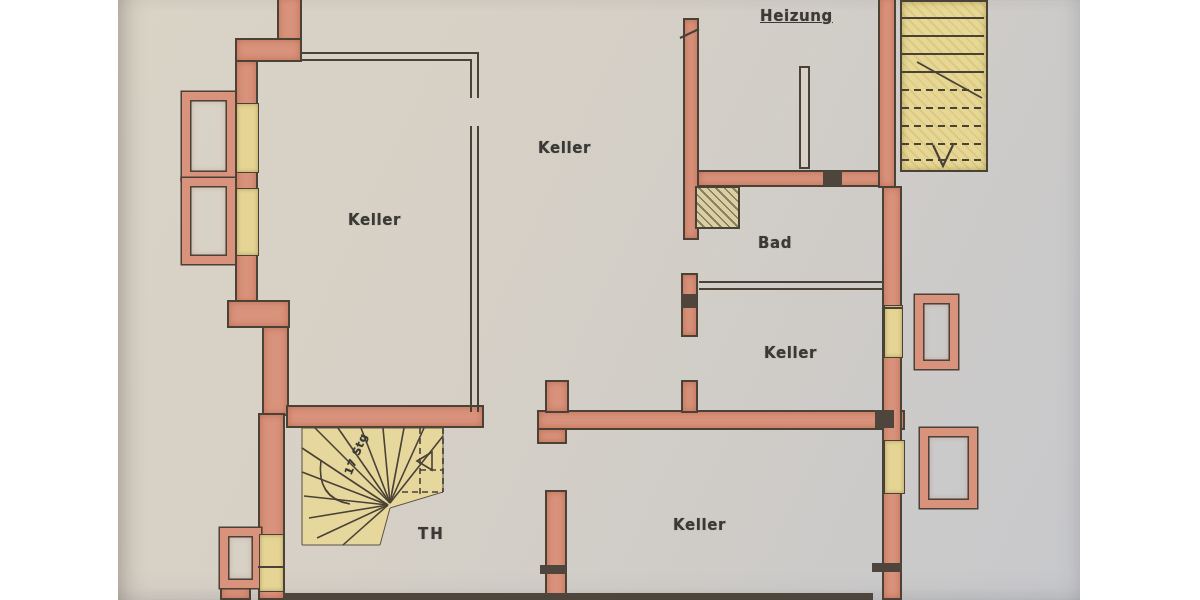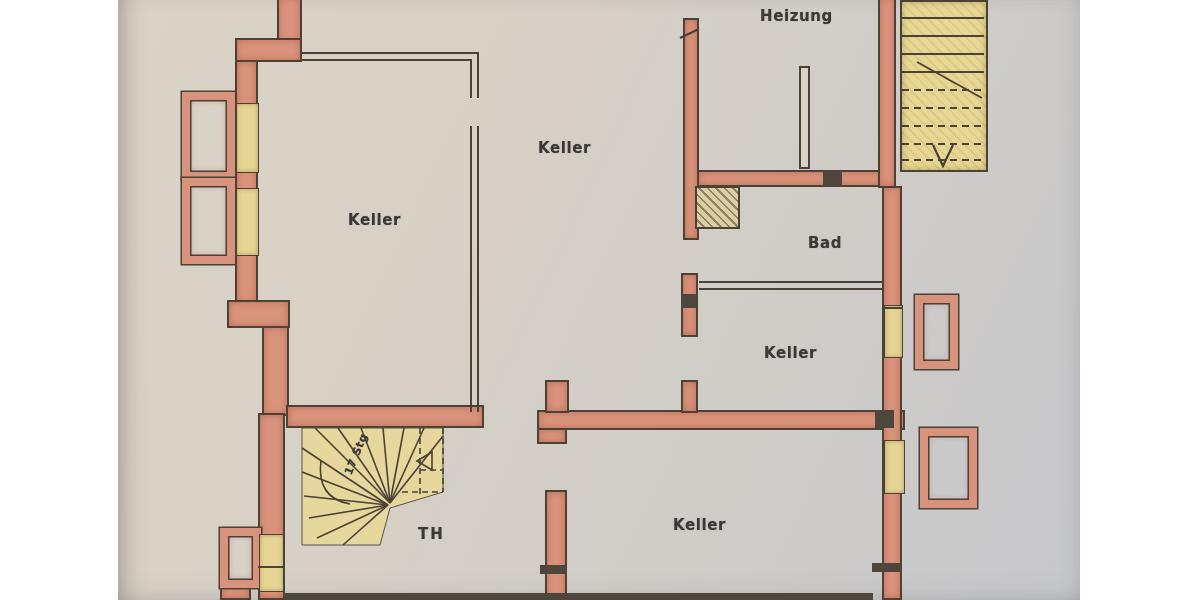--- a/index.html
+++ b/index.html
@@ -168,21 +168,21 @@
     </g>
 
     <rect x="165" y="593" width="590" height="7" fill="#4e463c"></rect>
 
     <g stroke="#4a4137" stroke-width="2">
       <path d="M140 567 H167"></path>
       <path d="M764 308 H784"></path>
     </g>
   </svg>
 
-  <span class="label" style="left:642px;top:7px;">Heizung</span>
+  <span class="label" style="left:642px;top:7px;text-decoration:underline;">Heizung</span>
   <span class="label" style="left:420px;top:139px;">Keller</span>
   <span class="label" style="left:230px;top:211px;">Keller</span>
-  <span class="label" style="left:690px;top:234px;">Bad</span>
+  <span class="label" style="left:640px;top:234px;">Bad</span>
   <span class="label" style="left:646px;top:344px;">Keller</span>
   <span class="label" style="left:555px;top:516px;">Keller</span>
   <span class="label th" style="left:300px;top:525px;">TH</span>
   <span class="label small stair-note" style="left:224px;top:472px;">17 Stg</span>
 </div>
 
 </body></html>

